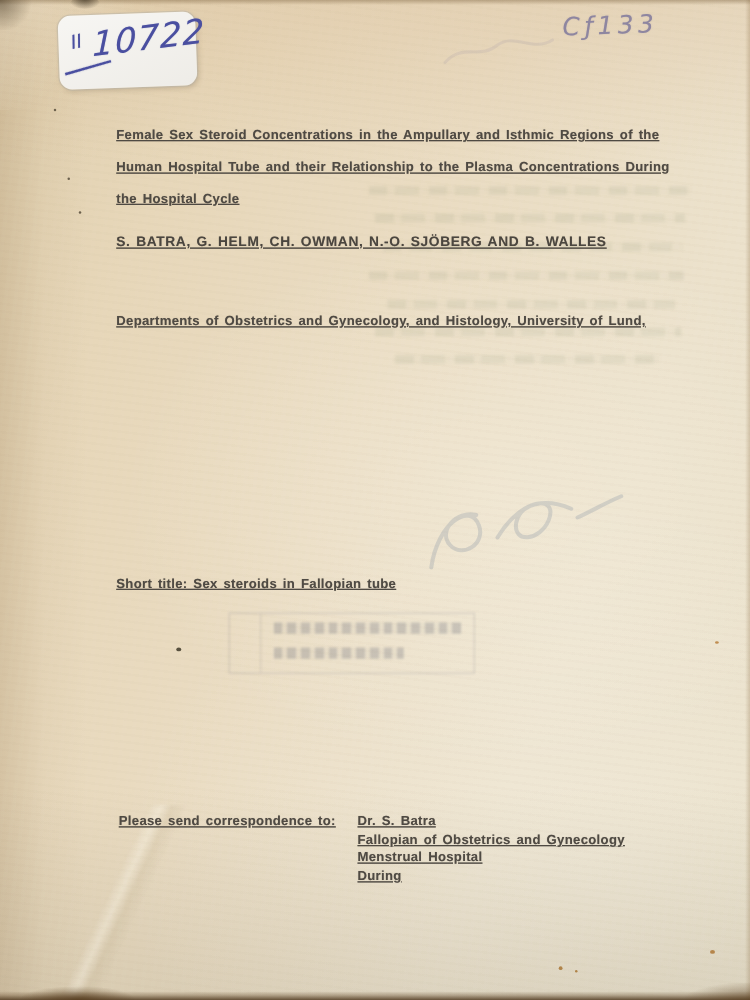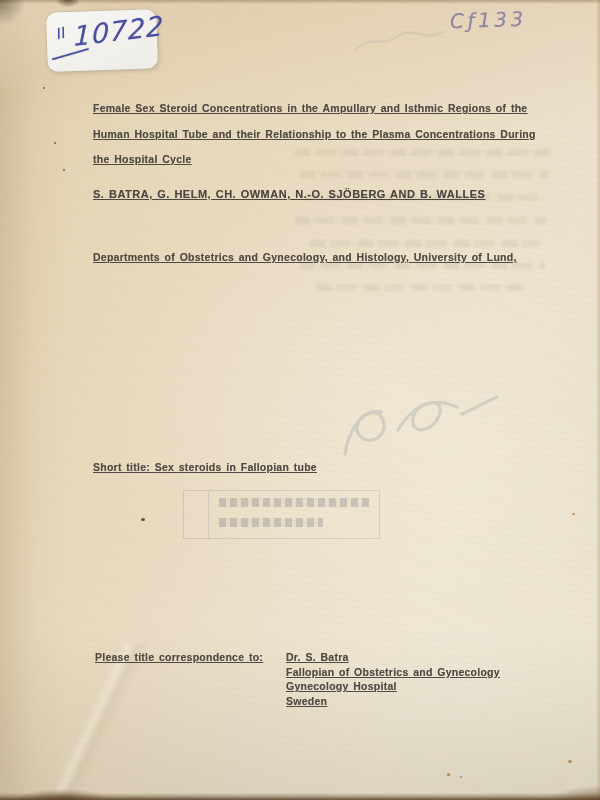--- a/index.html
+++ b/index.html
@@ -121,26 +121,26 @@
   </div>
 
   <div class="typed authors-line">S. BATRA, G. HELM, CH. OWMAN, N.-O. SJÖBERG AND B. WALLES</div>
 
   <div class="typed affil-block">
     <div>Departments of Obstetrics and Gynecology, and Histology, University of Lund,</div>
   </div>
 
   <div class="typed shorttitle-line">Short title: Sex steroids in Fallopian tube</div>
 
-  <div class="typed corr-label">Please title correspondence to:</div>
+  <div class="typed corr-label">Please send correspondence to:</div>
   <div class="typed corr-address">
     <div>Dr. S. Batra</div>
     <div>Fallopian of Obstetrics and Gynecology</div>
-    <div>Gynecology Hospital</div>
-    <div>Sweden</div>
+    <div>Menstrual Hospital</div>
+    <div>During</div>
   </div>
 
   <div class="speck" style="left:54px;top:142px;width:2px;height:2px;background:#6a5f4c;"></div>
   <div class="speck" style="left:63px;top:169px;width:2px;height:2px;background:#6a5f4c;"></div>
   <div class="speck" style="left:43px;top:87px;width:2px;height:2px;background:#6f6450;"></div>
   <div class="speck" style="left:141px;top:518px;width:4px;height:3px;background:#57503f;"></div>
   <div class="speck" style="left:447px;top:773px;width:3px;height:3px;background:#b08449;"></div>
   <div class="speck" style="left:460px;top:776px;width:2px;height:2px;background:#b08449;"></div>
   <div class="speck" style="left:568px;top:760px;width:4px;height:3px;background:#b5854a;"></div>
   <div class="speck" style="left:572px;top:513px;width:3px;height:2px;background:#c08d50;"></div>

